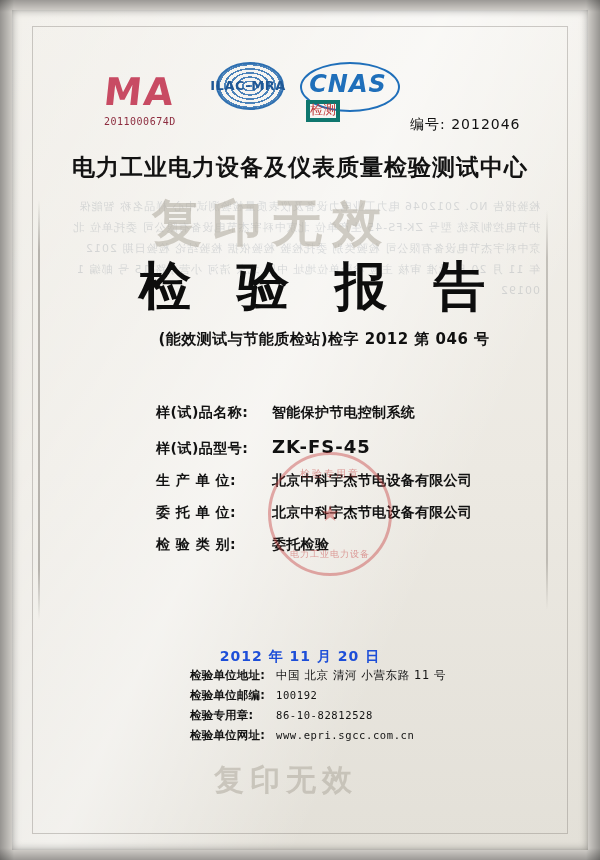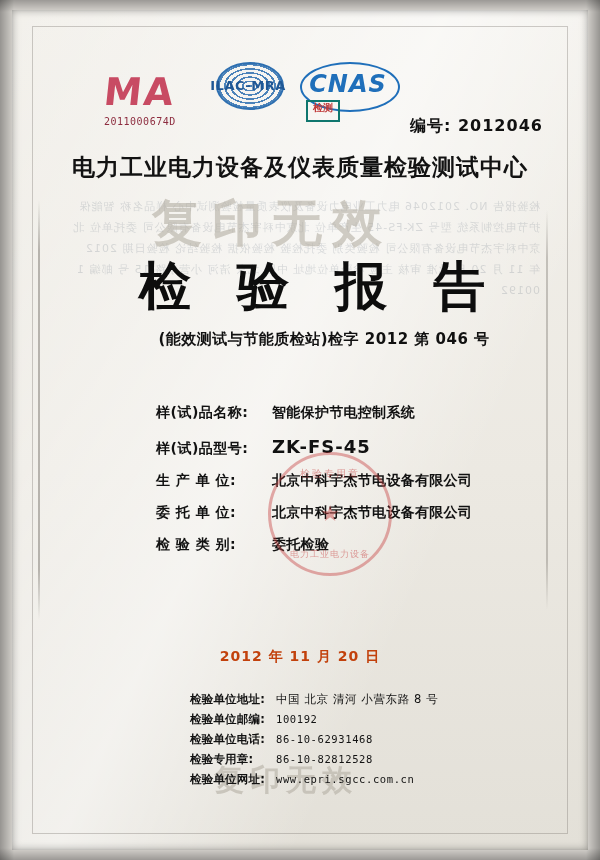--- a/index.html
+++ b/index.html
@@ -193,49 +193,48 @@
     font-weight: bold;
     color: #1f6fba;
     letter-spacing: 1px;
   }
   .cnas-badge {
     position: absolute;
     left: 6px;
     top: 40px;
     width: 34px;
     height: 22px;
-    border: 2px solid #0f766e;
+    border: 4px solid #0f766e;
     color: #c03a3a;
     font-family: "DejaVu Sans", sans-serif;
-    font-size: 10px;
+    font-size: 13px;
     line-height: 10px;
     text-align: center;
     padding-top: 1px;
     box-sizing: border-box;
-    font-weight: bold;
   }
   .cnas-code {
     position: absolute;
     left: 4px;
     top: 50px;
     width: 96px;
     text-align: center;
     font-family: "DejaVu Sans", sans-serif;
     font-size: 13px;
     font-weight: bold;
     color: #1f6fba;
     letter-spacing: 1px;
   }
   .report-no {
     position: absolute;
     left: 410px;
     top: 56px;
     font-family: "DejaVu Sans", sans-serif;
-    font-size: 16px;
-    font-weight: bold;
+    font-size: 14px;
+    font-weight: normal;
     color: #111;
     letter-spacing: 1px;
   }
 
   .org-title {
     position: absolute;
     left: 0;
     top: 152px;
     width: 600px;
     text-align: center;
@@ -350,28 +349,28 @@
 
   .issue-date {
     position: absolute;
     left: 0;
     top: 648px;
     width: 600px;
     text-align: center;
     font-family: "DejaVu Sans", sans-serif;
     font-size: 14px;
     font-weight: bold;
-    color: #c2410c;
+    color: #1d4ed8;
     letter-spacing: 1px;
   }
 
   .contact {
     position: absolute;
     left: 190px;
-    top: 692px;
+    top: 668px;
     width: 330px;
   }
   .contact-row {
     display: flex;
     align-items: baseline;
     margin-bottom: 5px;
     font-family: "DejaVu Sans", sans-serif;
     font-size: 11.5px;
     color: #121212;
     white-space: nowrap;
@@ -478,29 +477,25 @@
     <div class="seal-top">检验专用章</div>
     <div class="seal-star">★</div>
     <div class="seal-bottom">电力工业电力设备</div>
   </div>
 
   <div class="issue-date">2012 年 11 月 20 日</div>
 
   <div class="contact">
     <div class="contact-row">
       <div class="contact-label">检验单位地址:</div>
-      <div class="contact-value">中国  北京  清河  小营东路 8 号</div>
+      <div class="contact-value">中国  北京  清河  小营东路 11 号</div>
     </div>
     <div class="contact-row">
       <div class="contact-label">检验单位邮编:</div>
       <div class="contact-value mono">100192</div>
-    </div>
-    <div class="contact-row">
-      <div class="contact-label">检验单位电话:</div>
-      <div class="contact-value mono">86-10-62931468</div>
     </div>
     <div class="contact-row">
       <div class="contact-label">检验专用章:</div>
       <div class="contact-value mono">86-10-82812528</div>
     </div>
     <div class="contact-row">
       <div class="contact-label">检验单位网址:</div>
       <div class="contact-value mono">www.epri.sgcc.com.cn</div>
     </div>
   </div>

